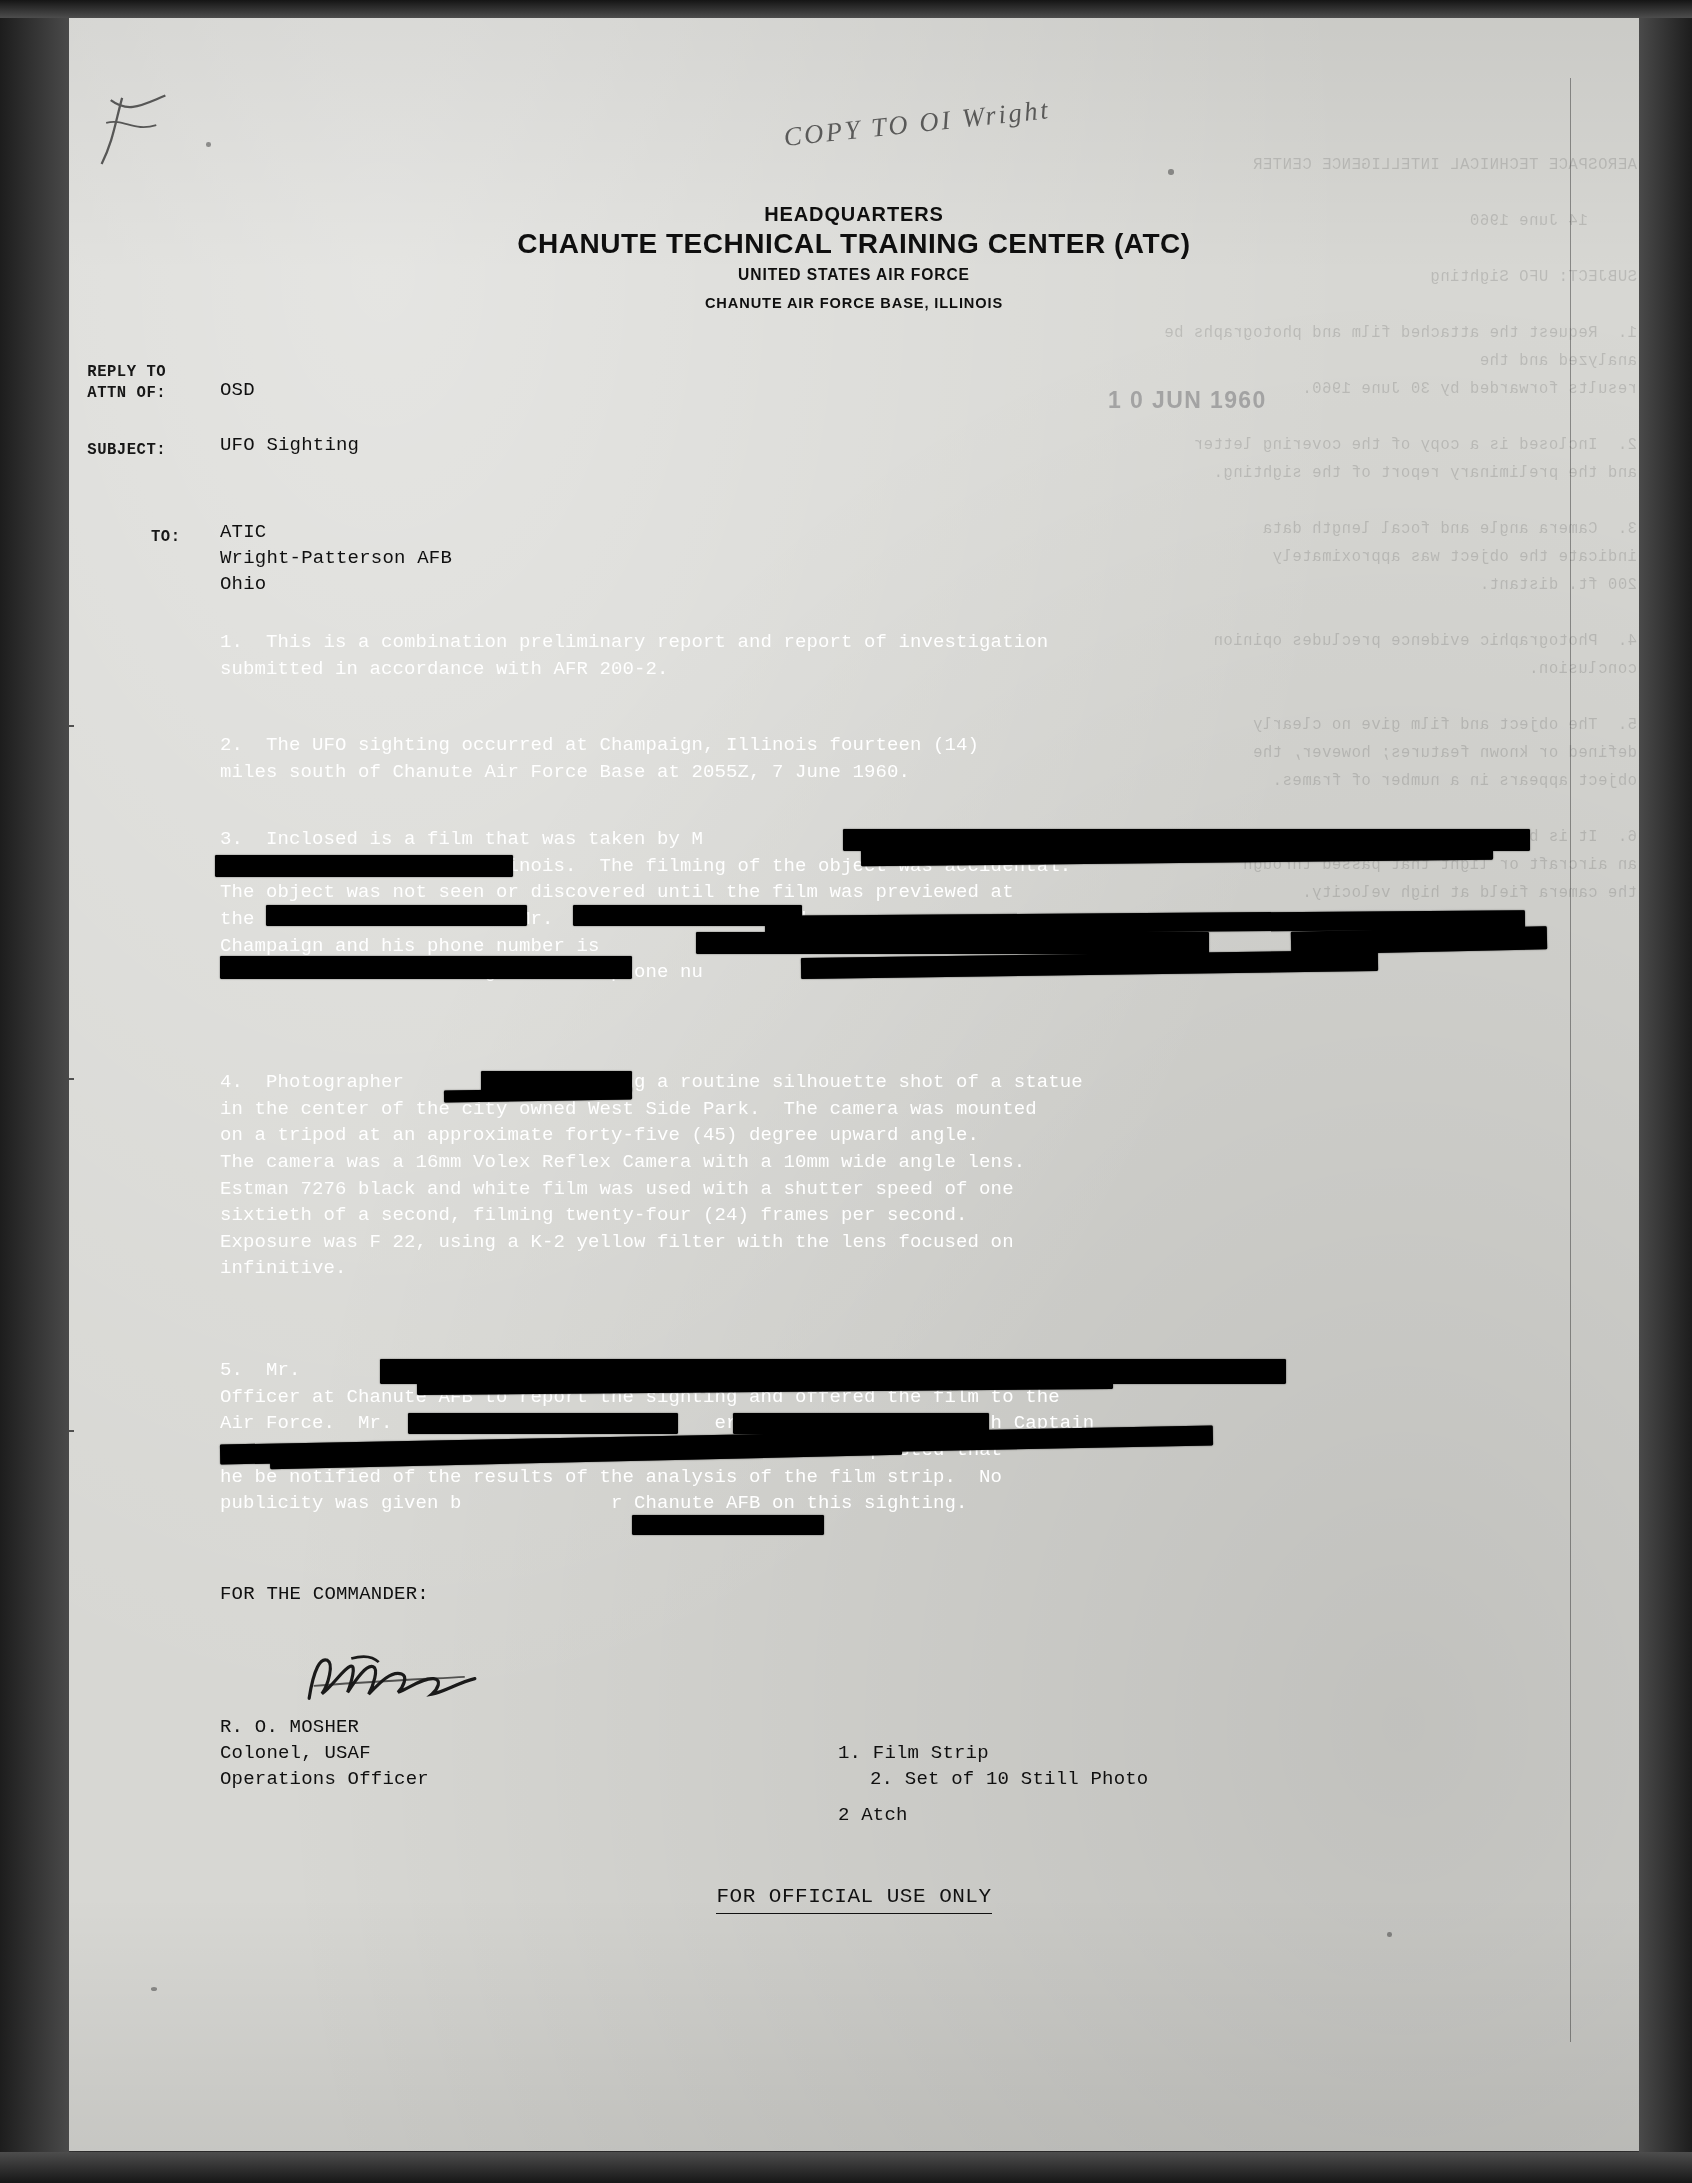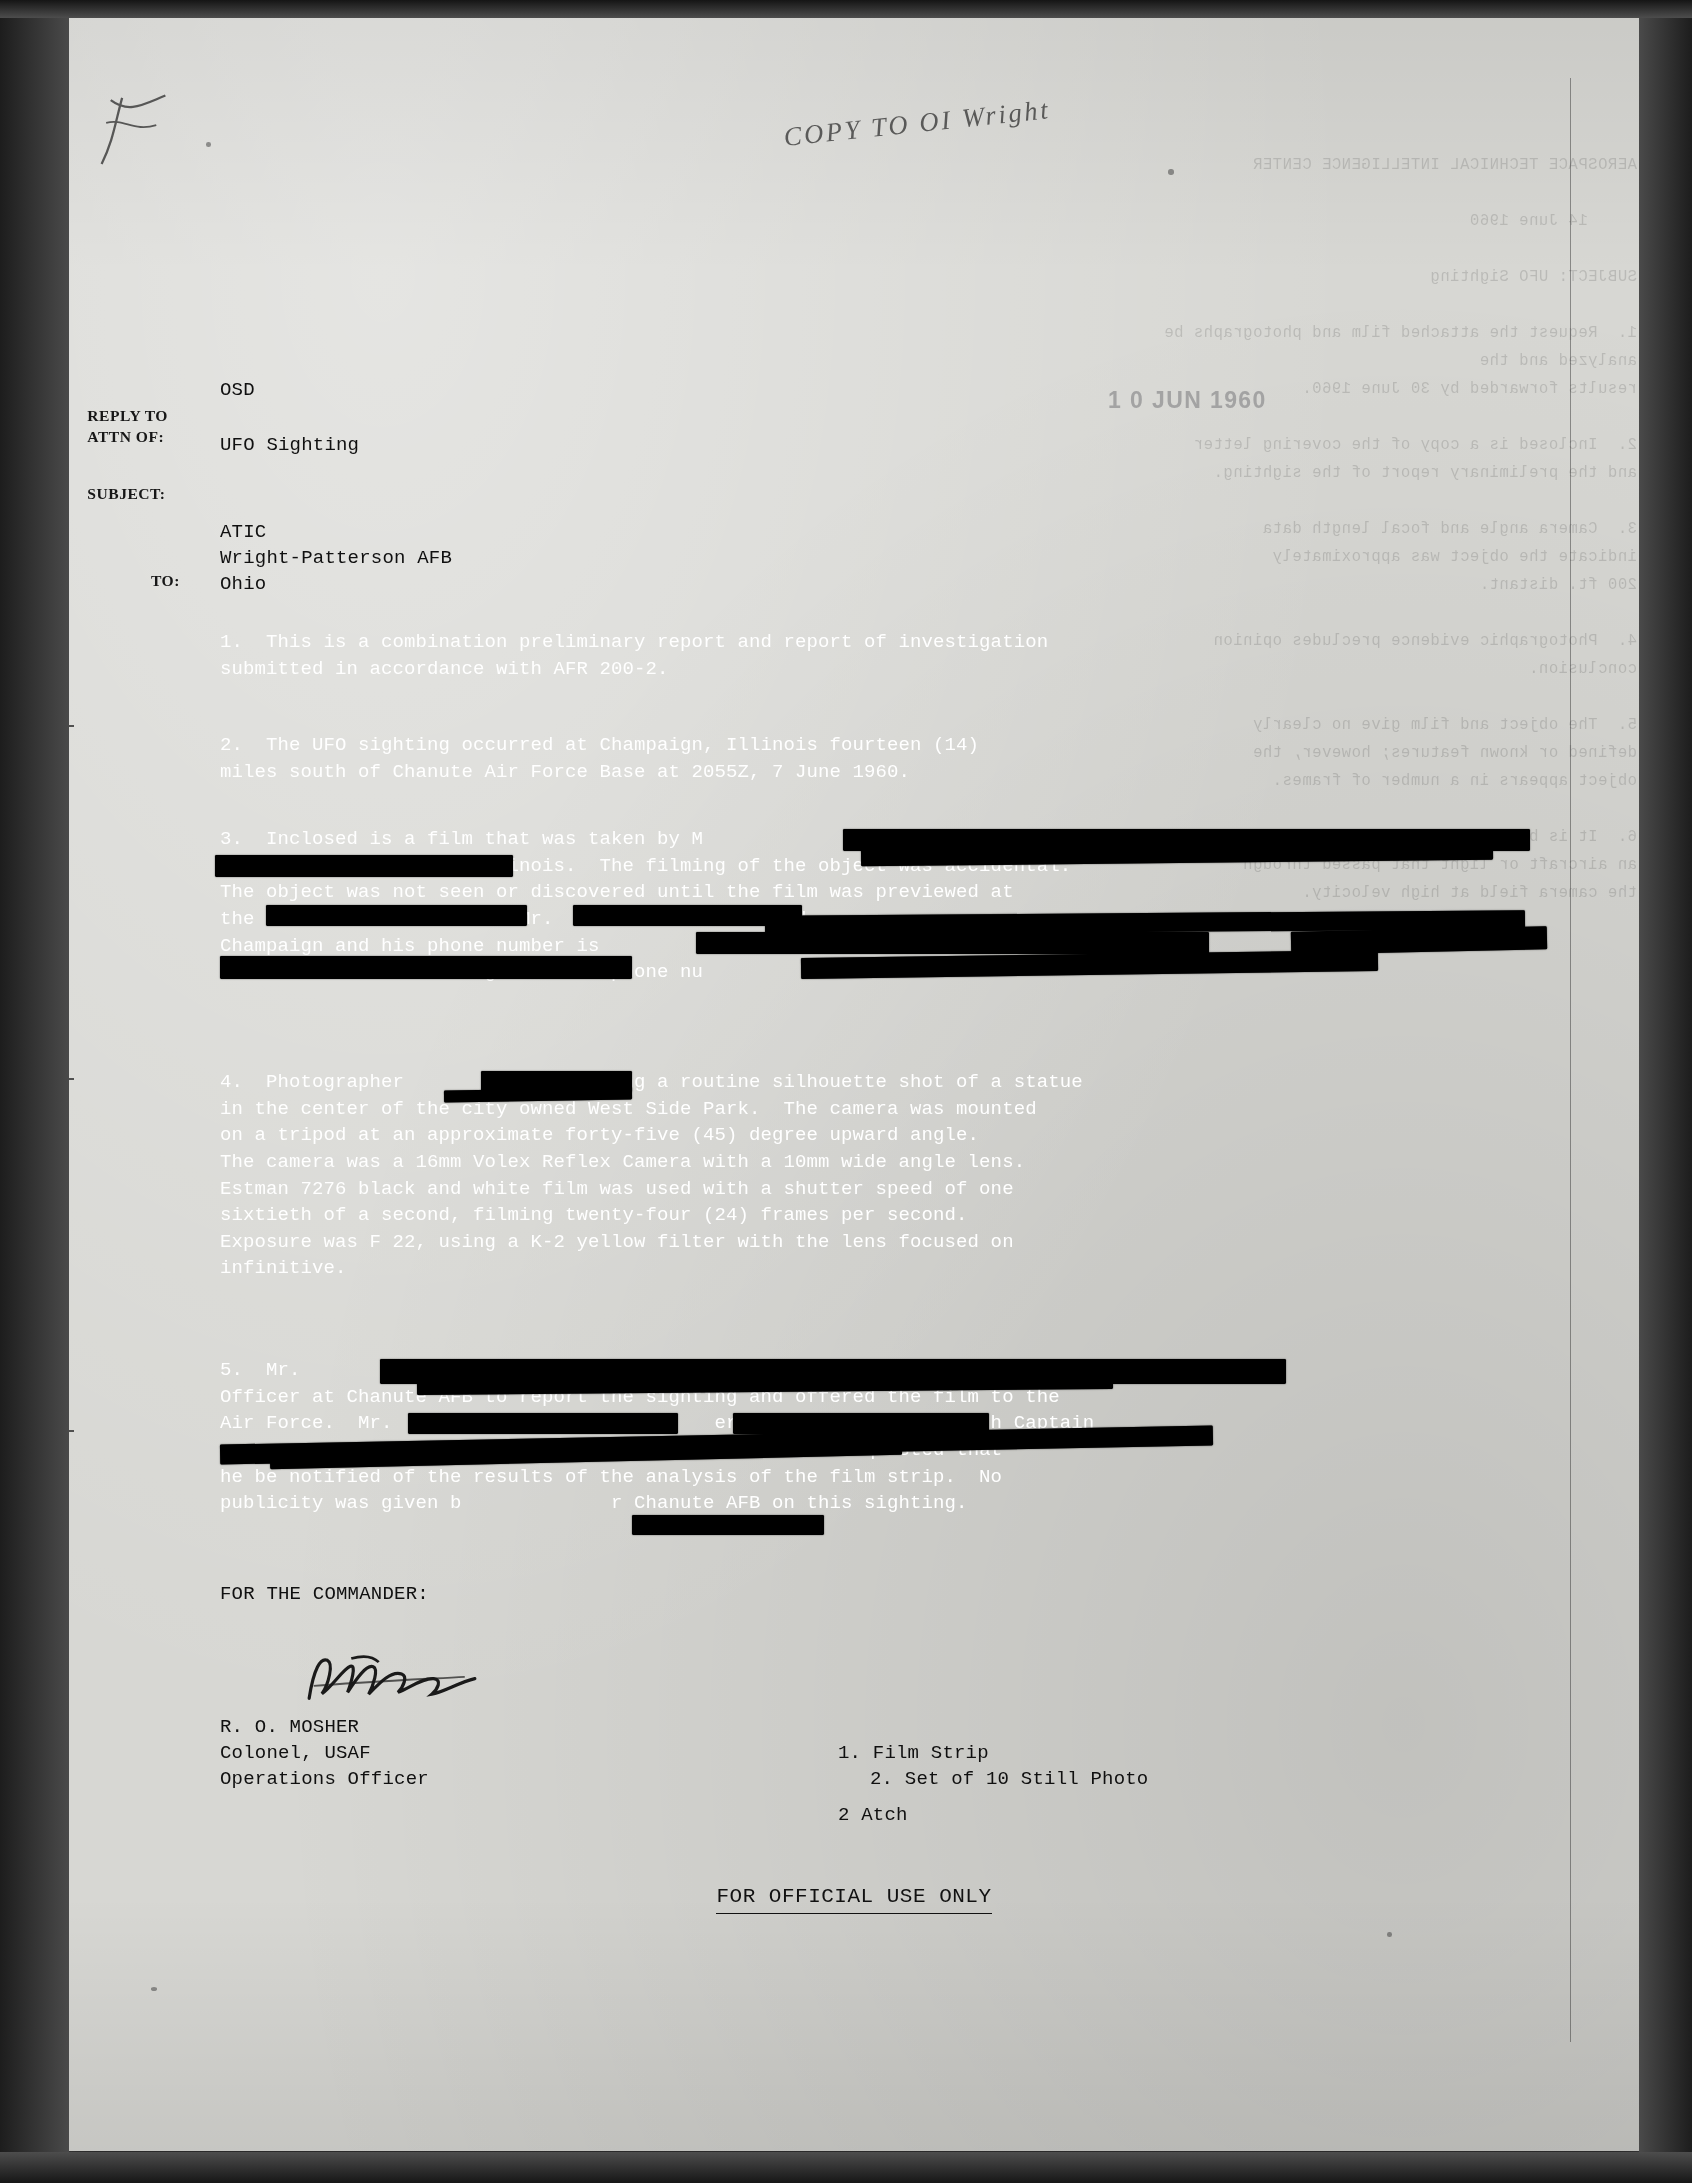--- a/index.html
+++ b/index.html
@@ -106,26 +106,25 @@
     font-weight: bold;
     color: #0f0f0f;
   }
   .hdr1 { font-size: 20px; letter-spacing: 0.9px; }
   .hdr2 { font-size: 28px; letter-spacing: 0.5px; margin-top: 3.7px; }
   .hdr3 { font-size: 15.6px; letter-spacing: 0.9px; margin-top: 4.6px; }
   .hdr4 { font-size: 14.6px; letter-spacing: 0.9px; margin-top: 2.7px; }
 
   .lbl {
     position: absolute;
-    font-family: Liberation Serif, serif;
+    font-family: Liberation Mono, monospace;
     font-weight: bold;
     font-size: 15.6px;
     letter-spacing: 0.5px;
     color: #171717;
-    margin-top: 44px;
   }
   .typed {
     position: absolute;
     font-family: "Liberation Mono", monospace;
     font-size: 19px;
     letter-spacing: 0.2px;
     color: #101010;
     white-space: pre;
   }
   .datestamp {
@@ -256,20 +255,26 @@
   <div id="doc">
 
     <div id="handwriting">COPY TO OI Wright</div>
 
     <svg id="corner-mark" viewBox="0 0 250 180">
       <path d="M30 20 C70 50, 100 30, 150 10" stroke="#2b2b2b" stroke-width="5" fill="none"></path>
       <path d="M20 70 C60 60, 80 90, 130 75" stroke="#2b2b2b" stroke-width="4" fill="none"></path>
       <path d="M55 15 C40 70, 35 110, 10 160" stroke="#2b2b2b" stroke-width="5" fill="none"></path>
     </svg>
 
+    <div class="hdr-block">
+      <div class="hdr1">HEADQUARTERS</div>
+      <div class="hdr2">CHANUTE TECHNICAL TRAINING CENTER (ATC)</div>
+      <div class="hdr3">UNITED STATES AIR FORCE</div>
+      <div class="hdr4">CHANUTE AIR FORCE BASE, ILLINOIS</div>
+    </div>
 
     <div class="lbl" style="left:18.3px; top:341px;">REPLY TO</div>
     <div class="lbl" style="left:18.3px; top:362px;">ATTN OF:</div>
     <div class="typed" style="left:151px; top:359px;">OSD</div>
 
     <div class="datestamp" style="left:1039px; top:369px;">1 0 JUN 1960</div>
 
     <div class="lbl" style="left:18.3px; top:419px;">SUBJECT:</div>
     <div class="typed" style="left:151px; top:414px;">UFO Sighting</div>
 

